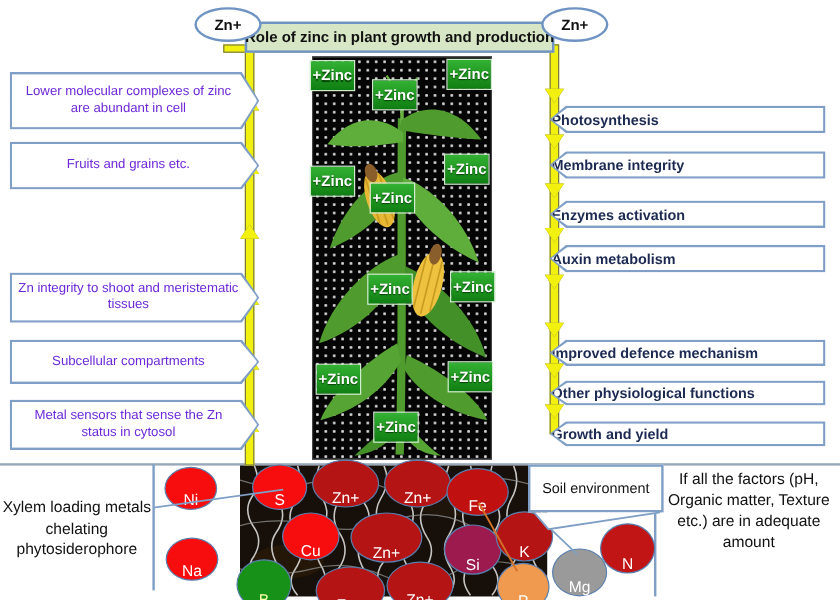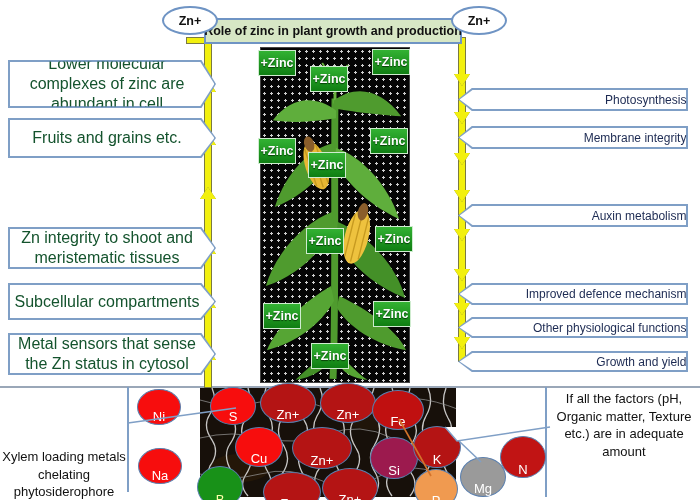--- a/index.html
+++ b/index.html
@@ -27,28 +27,28 @@
   .downarrow{position:absolute;left:454px;width:0;height:0;z-index:3;
     border-left:8px solid transparent;border-right:8px solid transparent;
     border-top:12px solid #f2f00e;filter:drop-shadow(0 0 0.5px #7a7a42);}
 
   
   .lbox{position:absolute;left:8px;width:208px;background:#7f9fc6;z-index:4;
     clip-path:polygon(0 0,93% 0,100% 50%,93% 100%,0 100%);}
   .lbox .fill{position:absolute;inset:1.6px;background:#fff;
     clip-path:polygon(0 0,93% 0,100% 50%,93% 100%,0 100%);
     display:flex;align-items:center;justify-content:center;text-align:center;}
-  .lbox span{font-size:16px;color:#14532d;line-height:1.25;padding:0 14px 0 4px;}
+  .lbox span{font-size:11px;color:#6d28d9;line-height:1.25;padding:0 14px 0 4px;}
 
   
   .rbox{position:absolute;left:458px;width:230px;background:#7f9fc6;z-index:4;
     clip-path:polygon(0 50%,6% 0,100% 0,100% 100%,6% 100%);}
   .rbox .fill{position:absolute;inset:1.6px;background:#fff;
     clip-path:polygon(0 50%,6% 0,100% 0,100% 100%,6% 100%);
-    display:flex;align-items:center;justify-content:flex-end;text-align:center;}
+    display:flex;align-items:center;justify-content:flex-start;text-align:center;font-weight:bold;}
   .rbox span{font-size:12px;color:#1c2a52;white-space:nowrap;}
 
   
   .plant-panel{position:absolute;left:260px;top:47px;width:150px;height:336px;z-index:1;
     background-color:#050505;
     background-image:radial-gradient(#cfcfcf 1px,transparent 1.35px);
     background-size:7px 7px;border:1px solid #444;box-sizing:border-box;}
   .ztag{position:absolute;width:38px;height:26px;z-index:2;
     background:linear-gradient(180deg,#33b233,#0f7e12);
     border:1px solid #cfeccf;box-sizing:border-box;
@@ -57,21 +57,21 @@
     text-shadow:0 1px 1px #073e07;}
 
   
   .divider{position:absolute;left:0;top:386px;width:700px;height:2px;background:#9aa7b8;z-index:1;}
   .soil-panel{position:absolute;left:200px;top:388px;width:256px;height:109px;
     background:#171009;z-index:1;overflow:hidden;}
   .vline{position:absolute;width:2px;background:#7f9fc6;z-index:2;}
   .vline.l{left:127px;top:387px;height:105px;}
   .vline.r{left:545px;top:387px;height:110px;}
   .note{position:absolute;text-align:center;color:#111;z-index:5;}
-  .note.xylem{left:2px;top:414px;width:124px;font-size:13px;line-height:1.35;margin-top:34px;}
+  .note.xylem{left:2px;top:414px;width:124px;font-size:13px;line-height:1.35;}
   .note.adequate{left:552px;top:390px;width:144px;font-size:13px;line-height:1.35;}
   .soil-env{position:absolute;left:440px;top:387px;width:113px;height:40px;
     background:#fff;border:2px solid #7f9fc6;box-sizing:border-box;z-index:5;
     display:flex;align-items:center;justify-content:center;}
   .soil-env span{font-size:12px;color:#111;white-space:nowrap;}
 
   
   .elem{position:absolute;border:1.6px solid #5a7fae;border-radius:50%;box-sizing:border-box;
     display:flex;align-items:flex-end;justify-content:center;color:#fff;font-size:13px;z-index:3;}
   .e1{left:137px;top:389px;width:44px;height:36px;background:#f70d0d;}
@@ -156,20 +156,25 @@
     </div>
 
   <div class="rbox" style="top:88px;height:23px">
       <div class="fill">
         <span>Photosynthesis</span>
       </div>
     </div>
   <div class="rbox" style="top:126px;height:23px">
       <div class="fill">
         <span>Membrane integrity</span>
+      </div>
+    </div>
+  <div class="rbox" style="top:167px;height:23px">
+      <div class="fill">
+        <span>Enzymes activation</span>
       </div>
     </div>
   <div class="rbox" style="top:204px;height:23px">
       <div class="fill">
         <span>Auxin metabolism</span>
       </div>
     </div>
   <div class="rbox" style="top:283px;height:22px">
       <div class="fill">
         <span>Improved defence mechanism</span>
@@ -305,20 +310,23 @@
   <div class="elem e15">
       <span>P</span>
     </div>
   <div class="elem e16">
       <span>Mg</span>
     </div>
   <div class="elem e17">
       <span>N</span>
     </div>
 
+  <div class="soil-env">
+    <span>Soil environment</span>
+  </div>
 
   <svg class="overlay">
     <path d="M128,423 L236,408" stroke="#7f9fc6" stroke-width="1.5" fill="none"></path>
     <path d="M445,427 L457,441 L550,427" fill="#ffffff" stroke="#7f9fc6" stroke-width="1.5"></path>
     <path d="M459,441 L481,462" stroke="#7f9fc6" stroke-width="1.5" fill="none"></path>
     <path d="M399,419 L431,476" stroke="#d4732a" stroke-width="1.6" fill="none"></path>
   </svg>
 
 </div>
 

